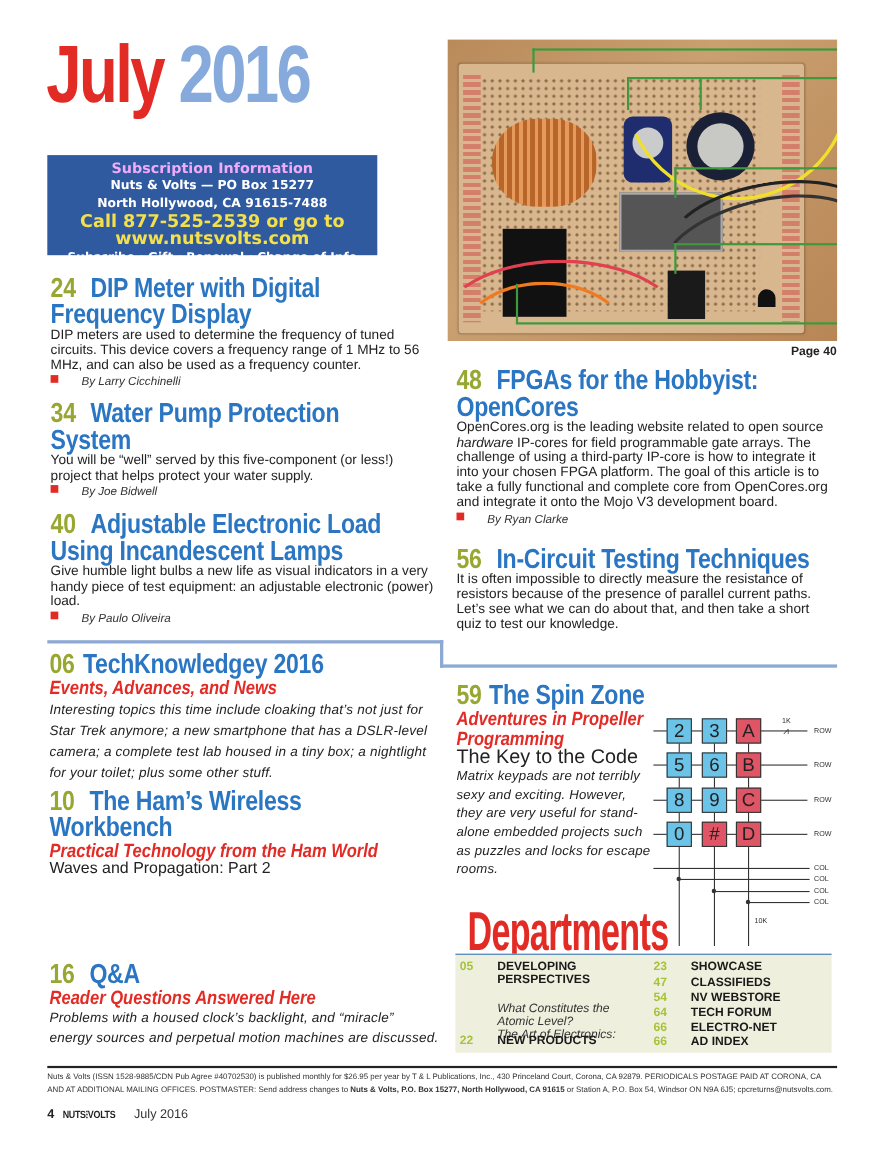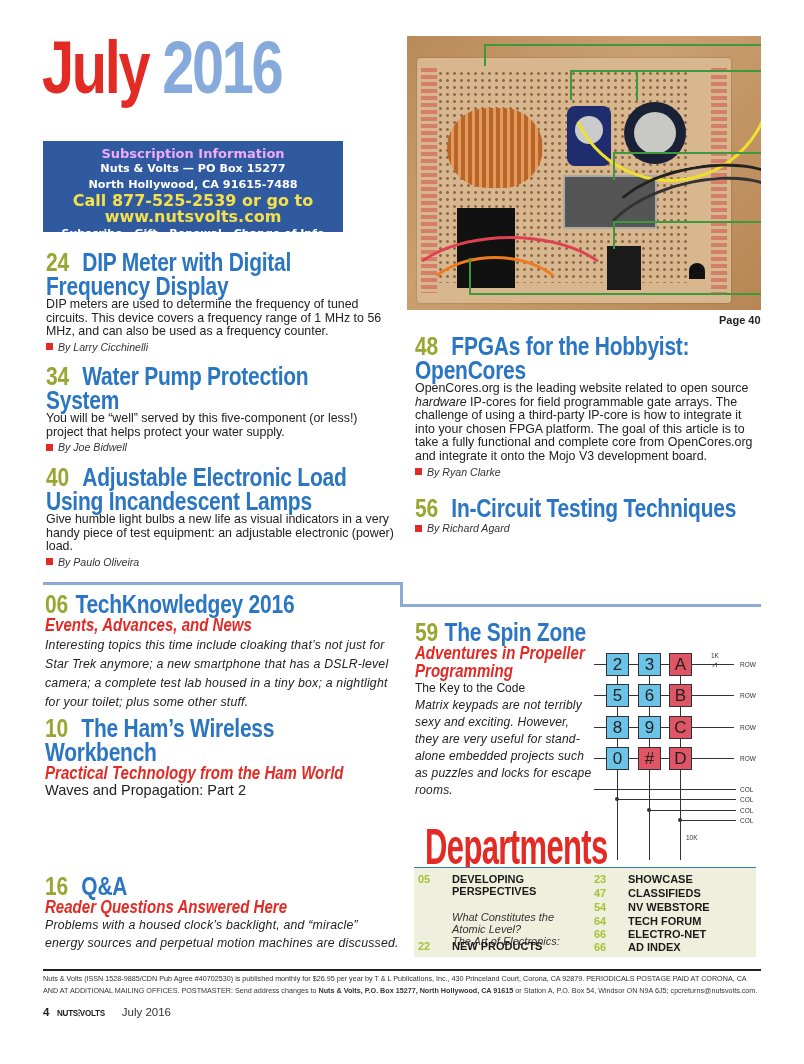--- a/index.html
+++ b/index.html
@@ -15,21 +15,21 @@
   .sub-box .t { color:#f0abfc; font-size:13px; margin-top:5px; }
   .sub-box .l { color:#fff; font-size:11.2px; line-height:16px; }
   .sub-box .call { color:#f3e04a; font-size:16px; line-height:16px; }
   .sub-box .links { color:#fff; font-size:11px; line-height:17px; }
 
   
   .art { position:absolute; }
   .art h2 { margin:0; font-family:"Liberation Sans", sans-serif; font-weight:bold; font-size:25px; line-height:24px; color:#2b76c2; transform:scaleX(0.84); transform-origin:left top; white-space:nowrap; letter-spacing:-0.3px; }
   .art h2 .num { color:#97a732; margin-right:16px; }
   .art .desc { font-size:12.4px; line-height:13.6px; color:#222; margin:0; }
-  .art .by { font-size:10.6px; font-style:italic; color:#333; margin-top:2px; display:flex; align-items:center; }
+  .art .by { font-size:10.6px; font-style:italic; color:#333; margin-top:2px; display:flex; align-items:flex-start;gap:16px; }
   .art .by .sq { width:7px; height:7px; background:#e32b26; display:inline-block; margin-right:5px; }
   .art .sub { color:#e32b26; font-weight:bold; font-style:italic; font-size:17.5px; line-height:18px; transform:scaleX(0.86); transform-origin:left top; white-space:nowrap; }
   .art .kicker { font-size:14.5px; line-height:17px; color:#222; }
   .art .idesc { font-style:italic; font-size:12.3px; line-height:19px; color:#222; letter-spacing:0.2px; }
 
   .blue-line { background:#8eaad4; position:absolute; }
 
   
   .photo { left:407px; top:36px; width:354px; height:274px; background:linear-gradient(135deg,#b98a5a 0%,#caa071 40%,#b88655 100%); overflow:hidden; }
   .board { position:absolute; left:10px; top:22px; width:314px; height:245px; background:#d8b68e; border-radius:3px; box-shadow:0 0 2px rgba(0,0,0,0.3); }
@@ -166,24 +166,21 @@
   <h2><span class="num">48</span><span>FPGAs for the Hobbyist:</span><br><span>OpenCores</span></h2>
   <p class="desc"><span>OpenCores.org is the leading website related to open source </span><em>hardware</em><span> IP-cores for field programmable gate arrays. The challenge of using a third-party IP-core is how to integrate it into your chosen FPGA platform. The goal of this article is to take a fully functional and complete core from OpenCores.org and integrate it onto the Mojo V3 development board.</span></p>
   <div class="by">
       <span class="sq"></span>
       <span>By Ryan Clarke</span>
     </div>
 </div>
 
 <div class="art" style="left:415px;top:496px;width:345px;">
   <h2><span class="num">56</span><span>In-Circuit Testing Techniques</span></h2>
-  <div class="by">
-      <span class="sq"></span>
-      <span>By Richard Agard</span>
-    </div>
+  <p class="desc">It is often impossible to directly measure the resistance of resistors because of the presence of parallel current paths. Let’s see what we can do about that, and then take a short quiz to test our knowledge.</p>
 </div>
 
 <div class="blue-line" style="left:43px;top:582px;width:360px;height:3px;"></div>
 <div class="blue-line" style="left:400px;top:582px;width:3px;height:25px;"></div>
 <div class="blue-line" style="left:400px;top:604px;width:361px;height:3px;"></div>
 
 <div class="art" style="left:45px;top:592px;width:355px;">
   <h2><span class="num" style="margin-right:9px">06</span><span>TechKnowledgey 2016</span></h2>
   <div class="sub">Events, Advances, and News</div>
   <div class="idesc" style="margin-top:2px">Interesting topics this time include cloaking that’s not just for Star Trek anymore; a new smartphone that has a DSLR-level camera; a complete test lab housed in a tiny box; a nightlight for your toilet; plus some other stuff.</div>
@@ -197,21 +194,21 @@
 
 <div class="art" style="left:45px;top:874px;width:355px;">
   <h2><span class="num">16</span><span>Q&amp;A</span></h2>
   <div class="sub">Reader Questions Answered Here</div>
   <div class="idesc" style="margin-top:1px;line-height:17.5px">Problems with a housed clock’s backlight, and “miracle” energy sources and perpetual motion machines are discussed.</div>
 </div>
 
 <div class="art" style="left:415px;top:620px;width:180px;">
   <h2><span class="num" style="margin-right:8px">59</span><span>The Spin Zone</span></h2>
   <div class="sub"><span>Adventures in Propeller</span><br><span>Programming</span></div>
-  <div class="kicker" style="font-size:12px">The Key to the Code</div>
+  <div class="kicker" style="font-size:18px">The Key to the Code</div>
   <div class="idesc" style="line-height:17px;font-size:12px">Matrix keypads are not terribly sexy and exciting. However, they are very useful for stand-alone embedded projects such as puzzles and locks for escape rooms.</div>
 </div>
 
 <div class="abs keypad">
 
   <div class="kline" style="left:0;top:14px;width:140px;height:1px;"></div>
   <div class="kline" style="left:0;top:45px;width:140px;height:1px;"></div>
   <div class="kline" style="left:0;top:77px;width:140px;height:1px;"></div>
   <div class="kline" style="left:0;top:108px;width:140px;height:1px;"></div>
 

